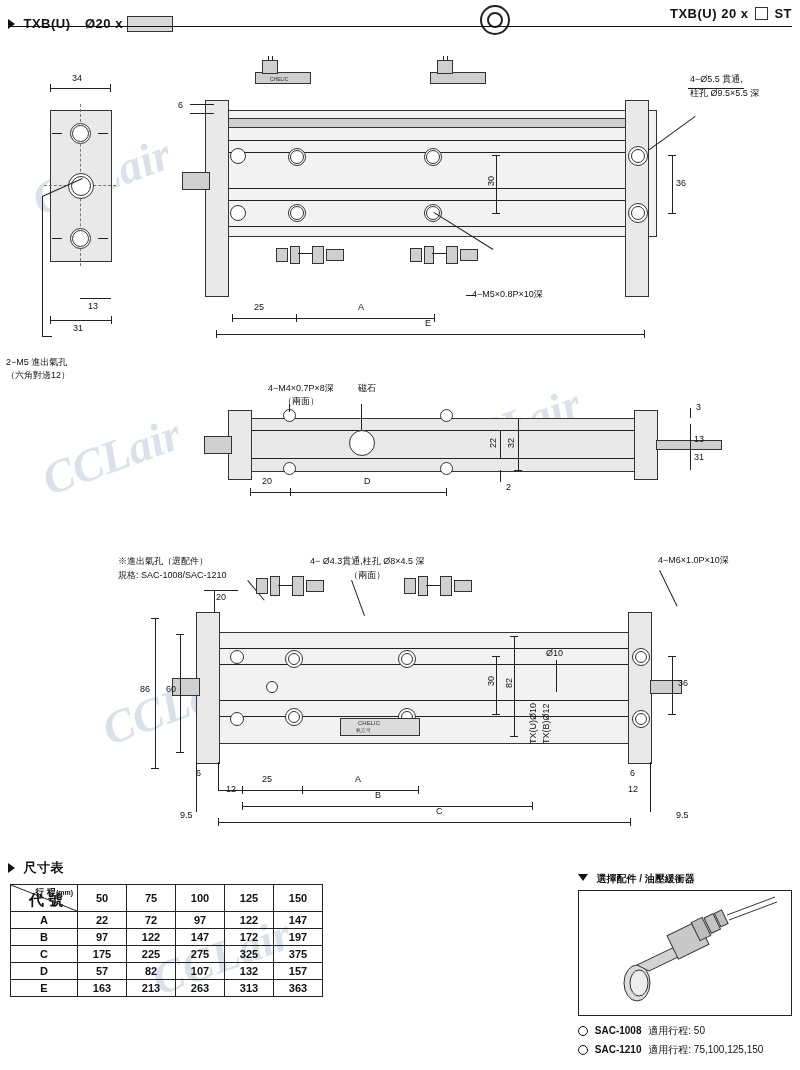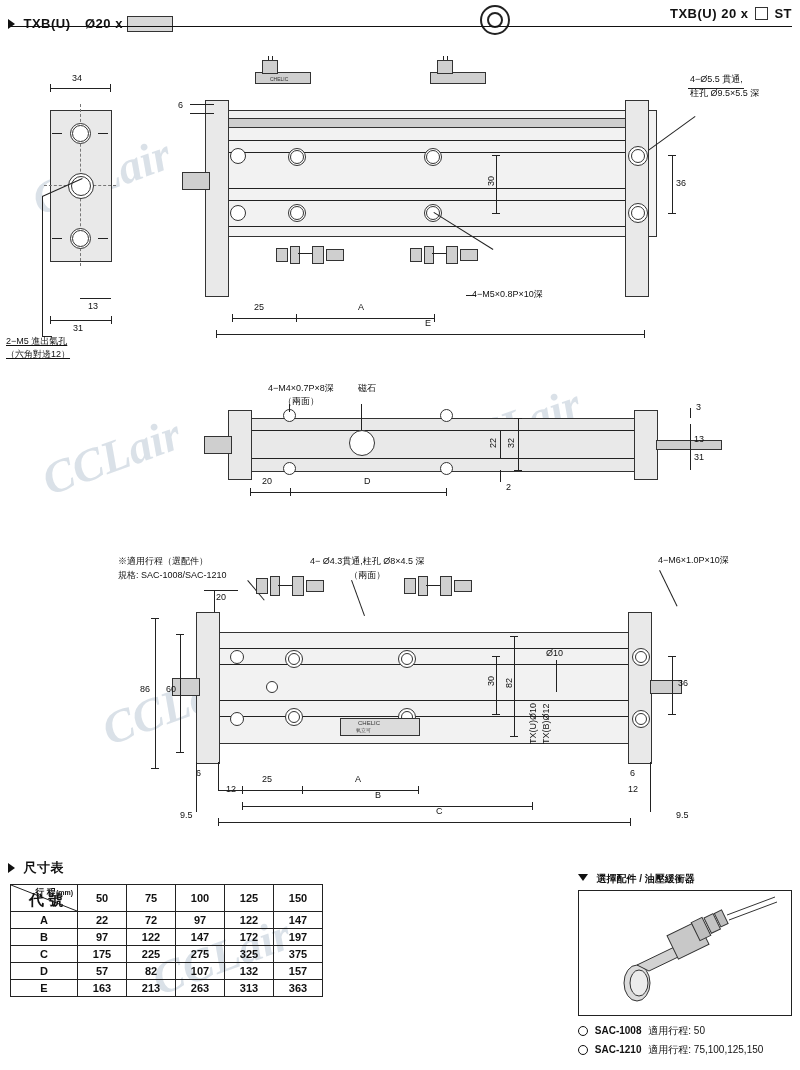--- a/index.html
+++ b/index.html
@@ -120,21 +120,21 @@
   <div class="ln hl" style="left:80px;top:298px;width:31px;"></div>
   <div class="dim" style="left:88px;top:301px;">13</div>
   <div class="ln hl" style="left:50px;top:320px;width:61px;"></div>
   <div class="ln vl" style="left:50px;top:316px;height:8px;"></div>
   <div class="ln vl" style="left:111px;top:316px;height:8px;"></div>
   <div class="dim" style="left:73px;top:323px;">31</div>
 
   <div class="ln" style="left:42px;top:196px;width:1px;height:140px;"></div>
   <div class="ln hl" style="left:42px;top:336px;width:10px;"></div>
   <div class="leader" style="left:42px;top:196px;width:44px;transform:rotate(-24deg);"></div>
-  <div class="abs xs" style="left:6px;top:335px;line-height:13px;text-decoration:underline;">
+  <div class="abs xs" style="left:6px;top:356px;line-height:13px;">
     <div>2−M5 進出氣孔</div>
     <div>（六角對邊12）</div>
   </div>
 </div>
 
 <div>
 
   <div class="body-fill2" style="left:215px;top:110px;width:440px;height:125px;"></div>
   <div class="dark" style="left:225px;top:118px;width:420px;height:8px;"></div>
   <div class="ln hl" style="left:225px;top:140px;width:420px;"></div>
@@ -270,21 +270,21 @@
   <div class="dim" style="left:694px;top:434px;">13</div>
   <div class="ln vl" style="left:690px;top:424px;height:46px;"></div>
   <div class="dim" style="left:694px;top:452px;">31</div>
   <div class="dim" style="left:506px;top:482px;">2</div>
   <div class="ln vl" style="left:500px;top:470px;height:12px;"></div>
 </div>
 
 <div>
 
   <div class="abs xs" style="left:118px;top:554px;line-height:14px;">
-    <div>※適用行程（選配件）</div>
+    <div>※進出氣孔（選配件）</div>
     <div>規格: SAC-1008/SAC-1210</div>
   </div>
   <div class="abs xs" style="left:310px;top:554px;line-height:14px;">
     <div>4− Ø4.3貫通,柱孔 Ø8×4.5 深</div>
     <div style="text-align:center;">（兩面）</div>
   </div>
   <div class="abs xs" style="left:658px;top:554px;">4−M6×1.0P×10深</div>
   <div class="leader" style="left:660px;top:570px;width:40px;transform:rotate(64deg);"></div>
   <div class="leader" style="left:352px;top:580px;width:38px;transform:rotate(70deg);"></div>
   <div class="leader" style="left:248px;top:580px;width:26px;transform:rotate(50deg);"></div>

